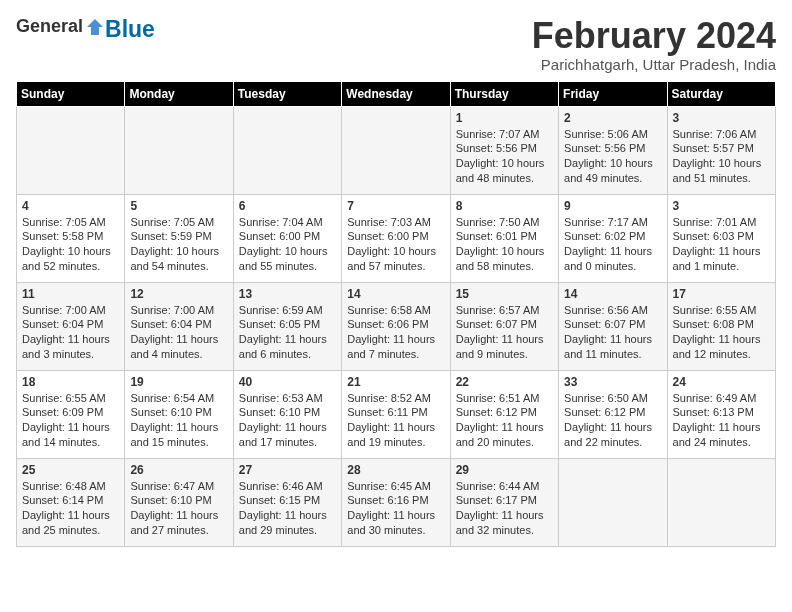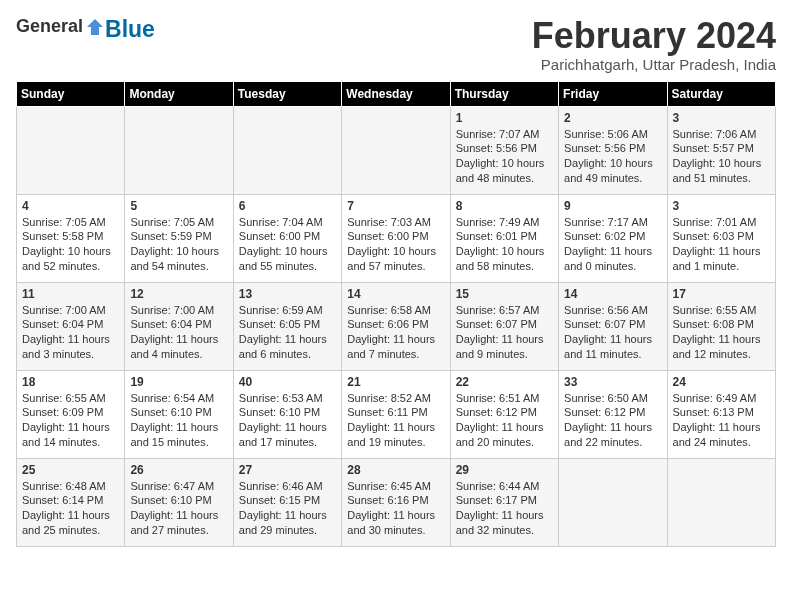--- a/index.html
+++ b/index.html
@@ -179,21 +179,21 @@
         </td>
         <td>
           <span class="day-number">7</span>
           <div class="cell-info">Sunrise: 7:03 AM
 Sunset: 6:00 PM
 Daylight: 10 hours
 and 57 minutes.</div>
         </td>
         <td>
           <span class="day-number">8</span>
-          <div class="cell-info">Sunrise: 7:49 AM
+          <div class="cell-info">Sunrise: 7:50 AM
 Sunset: 6:01 PM
 Daylight: 10 hours
 and 58 minutes.</div>
         </td>
         <td>
           <span class="day-number">9</span>
           <div class="cell-info">Sunrise: 7:17 AM
 Sunset: 6:02 PM
 Daylight: 11 hours
 and 0 minutes.</div>

